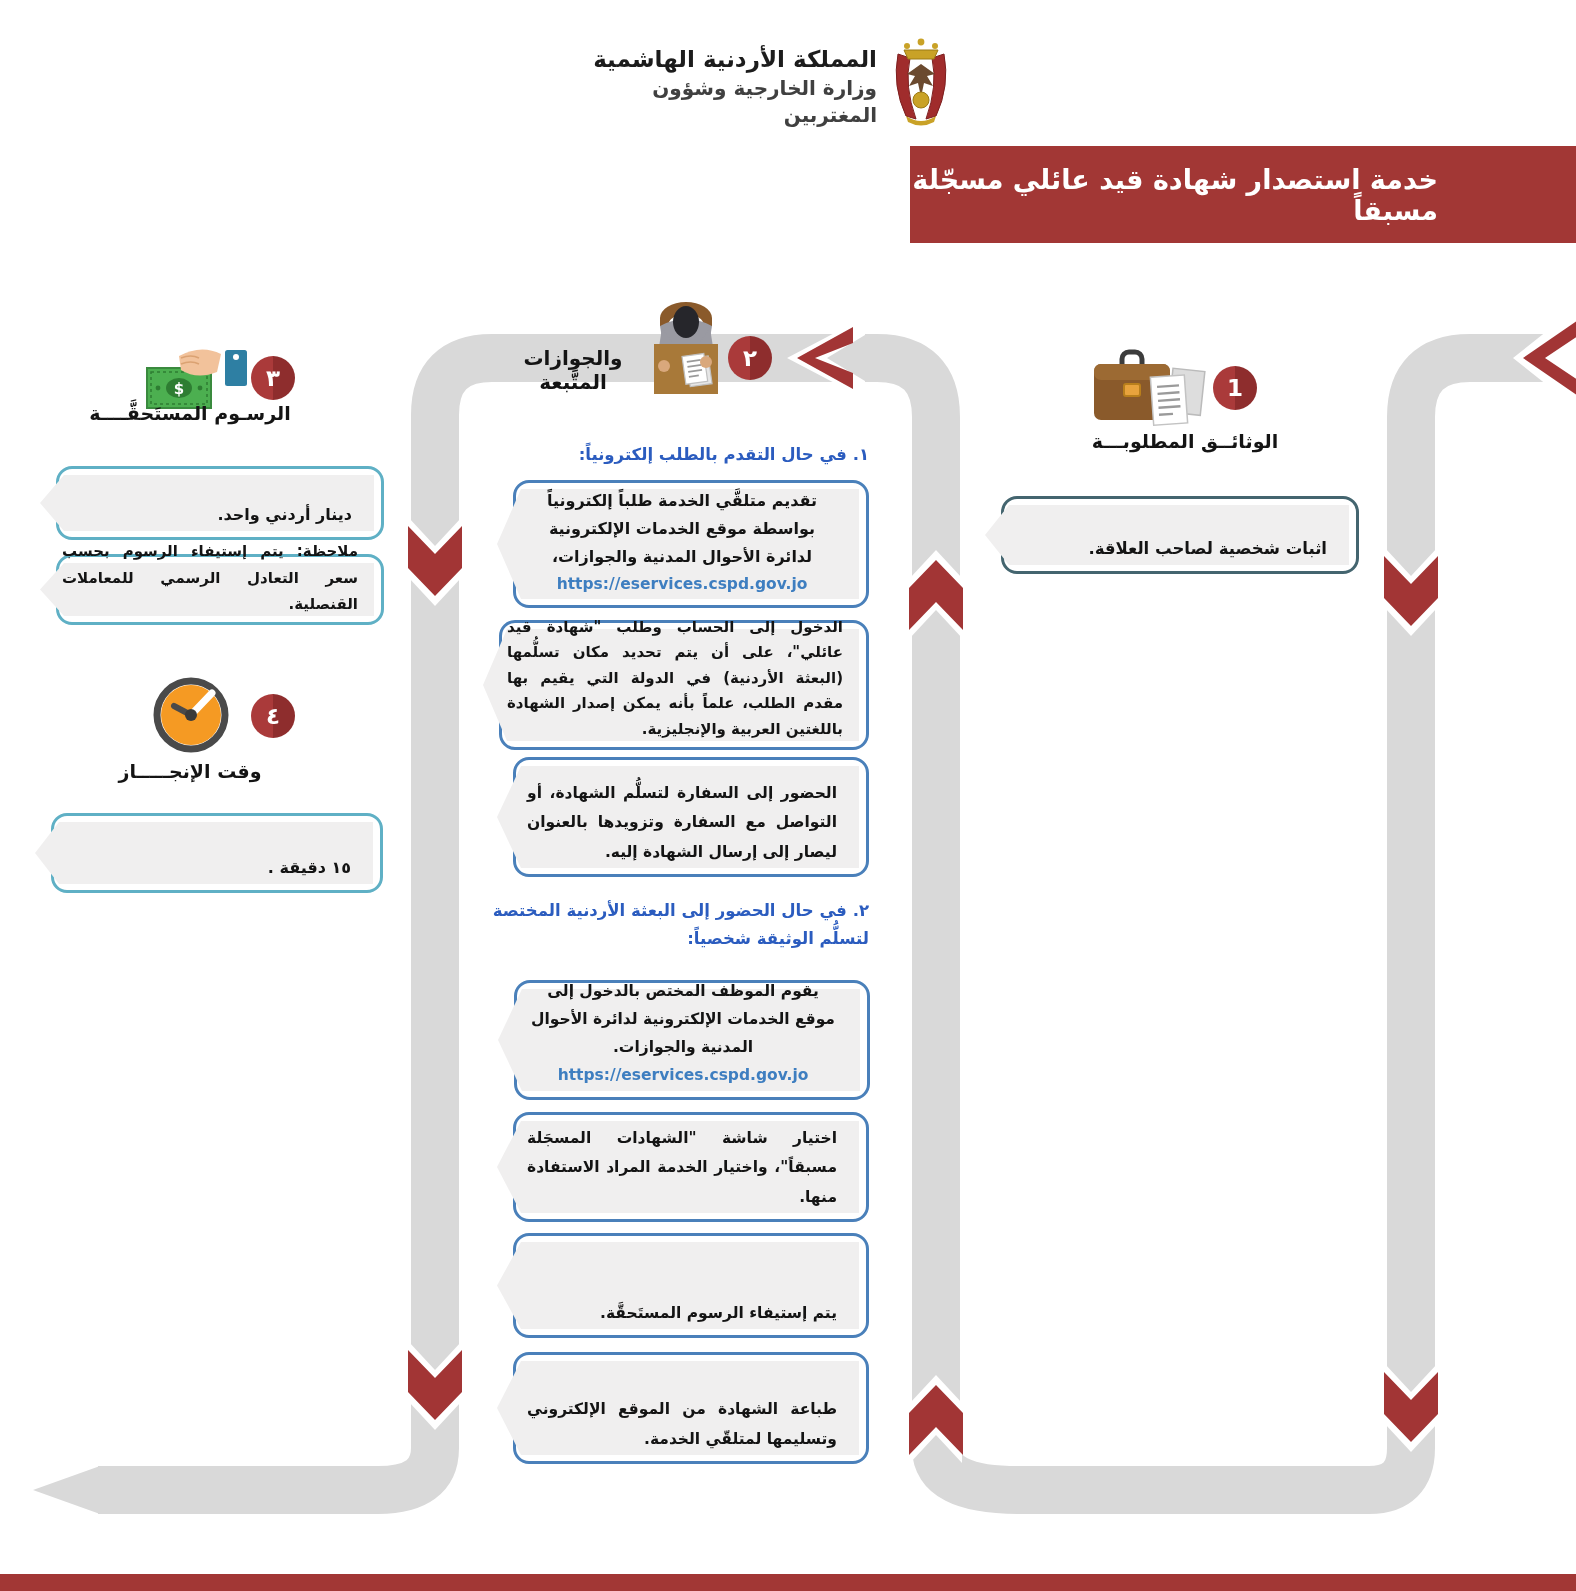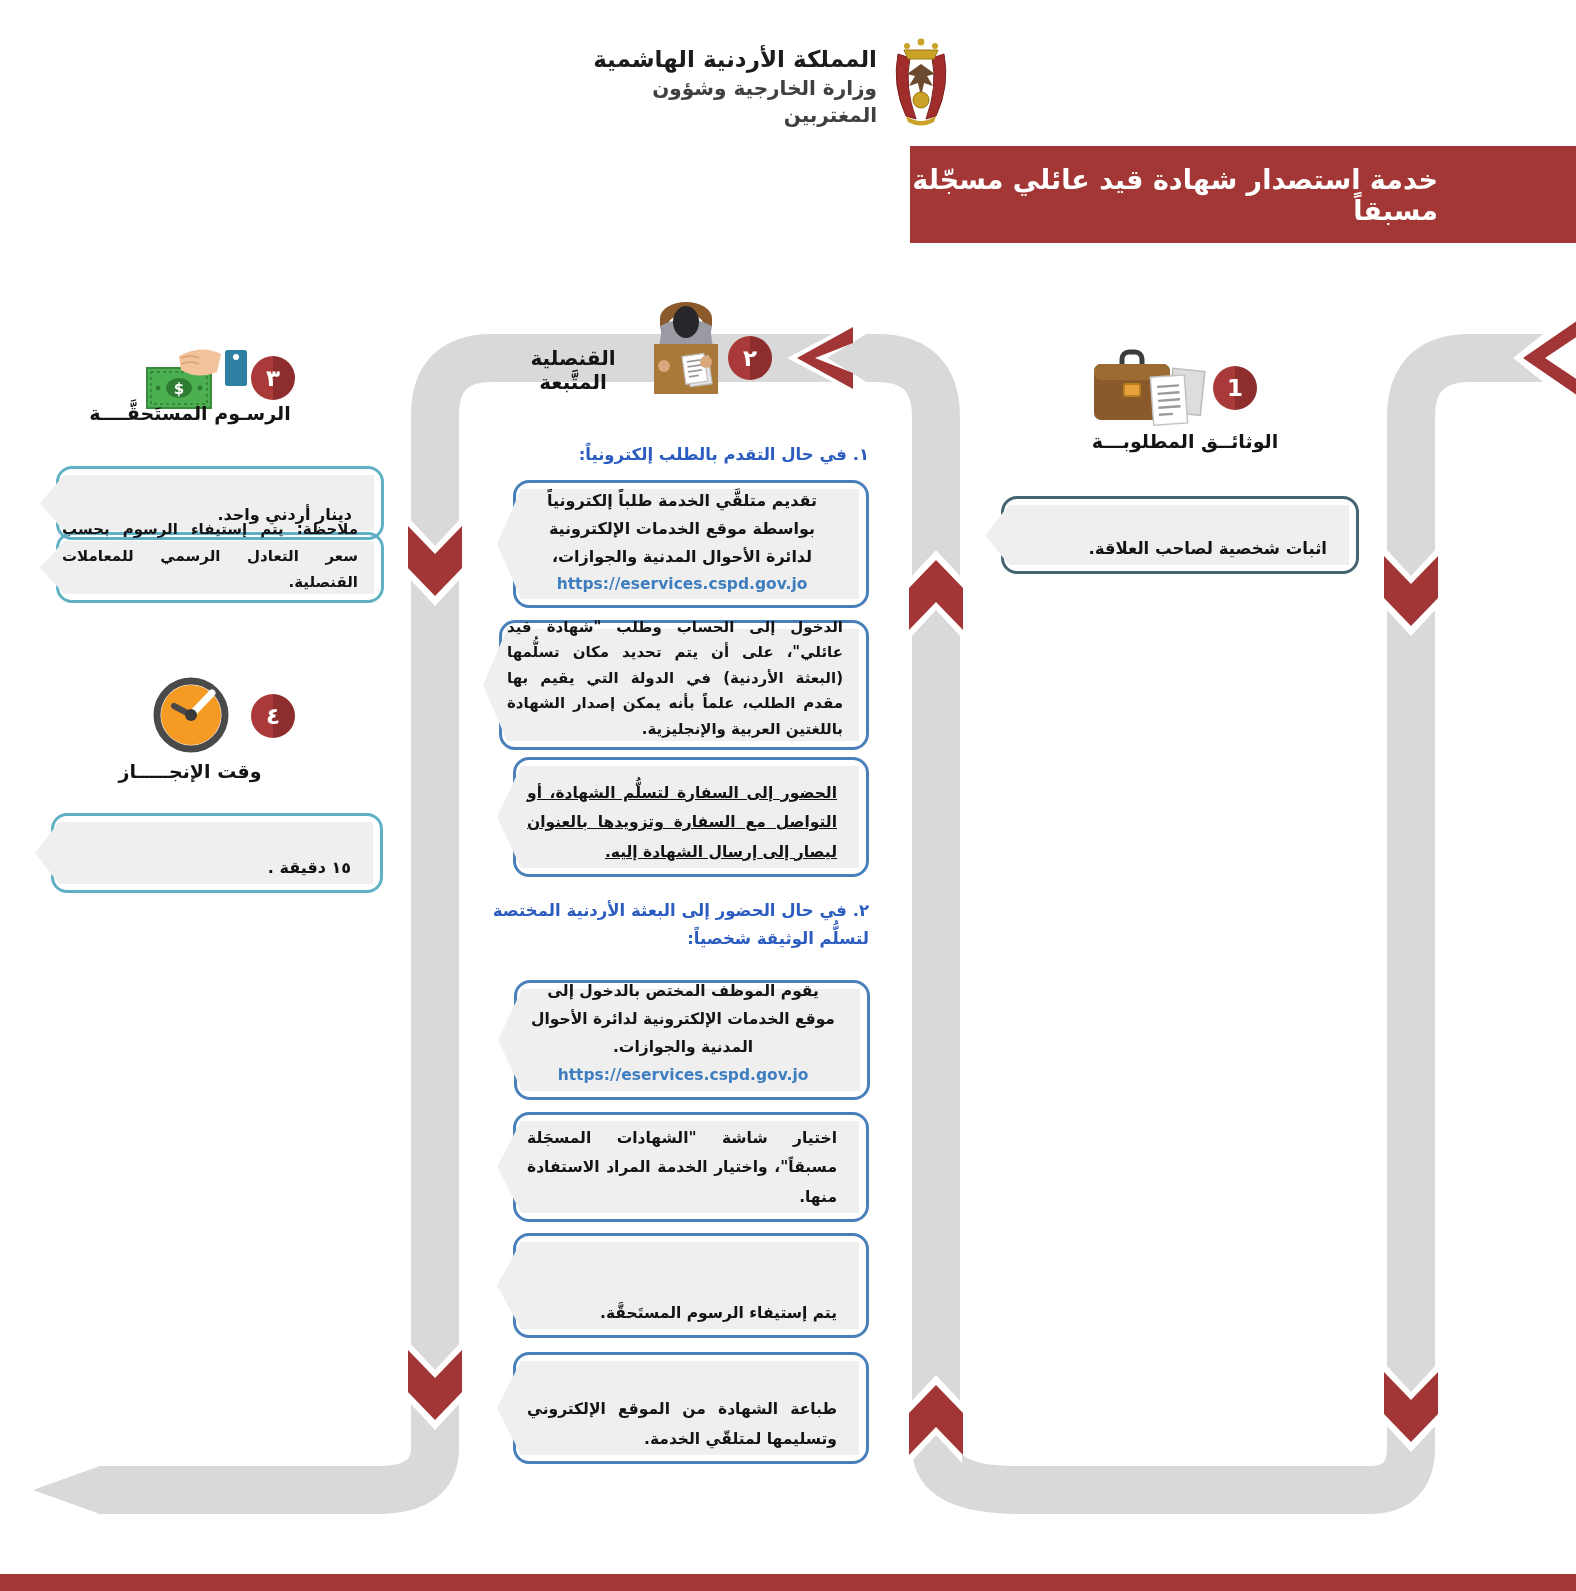--- a/index.html
+++ b/index.html
@@ -138,21 +138,21 @@
       <line x1="42" y1="66" x2="56" y2="66" stroke="#9a9a9a" stroke-width="1.8"></line>
       <line x1="42" y1="71" x2="56" y2="71" stroke="#9a9a9a" stroke-width="1.8"></line>
       <line x1="42" y1="76" x2="52" y2="76" stroke="#9a9a9a" stroke-width="1.8"></line>
     </g>
     <circle cx="18" cy="66" r="6" fill="#d9a87c"></circle>
     <circle cx="60" cy="62" r="6" fill="#d9a87c"></circle>
   </svg>
   <div class="abs numcirc" style="left:728px;top:336px;">
     <span>٢</span>
   </div>
-  <div class="abs step-label" style="left:498px;top:346px;width:150px;font-size:20px;">القنصلية المتَّبعة</div>
+  <div class="abs step-label" style="left:498px;top:346px;width:150px;font-size:20px;">والجوازات المتَّبعة</div>
 
   <div class="abs blue-head" style="left:483px;top:441px;width:386px;">١. في حال التقدم بالطلب إلكترونياً:</div>
 
   <div class="bbox mid" style="left:497px;top:480px;width:372px;height:128px;">
     <div class="bframe"></div>
     <div class="bfill"></div>
     <div class="btext center" style="font-size:16px;line-height:1.75;">
       <span>تقديم متلقَّي الخدمة طلباً إلكترونياً بواسطة موقع الخدمات الإلكترونية لدائرة الأحوال المدنية والجوازات،</span>
       <span class="url">https://eservices.cspd.gov.jo</span>
     </div>
@@ -162,21 +162,21 @@
     <div class="bframe"></div>
     <div class="bfill"></div>
     <div class="btext" style="font-size:15px;line-height:1.7;padding:8px 26px 8px 24px;">
       <span>الدخول إلى الحساب وطلب "شهادة قيد عائلي"، على أن يتم تحديد مكان تسلُّمها (البعثة الأردنية) في الدولة التي يقيم بها مقدم الطلب، علماً بأنه يمكن إصدار الشهادة باللغتين العربية والإنجليزية.</span>
     </div>
   </div>
 
   <div class="bbox mid" style="left:497px;top:757px;width:372px;height:120px;">
     <div class="bframe"></div>
     <div class="bfill"></div>
-    <div class="btext" style="font-size:15.5px;line-height:1.9;text-decoration:underline;">
+    <div class="btext" style="font-size:15.5px;line-height:1.9;">
       <span>الحضور إلى السفارة لتسلُّم الشهادة، أو التواصل مع السفارة وتزويدها بالعنوان ليصار إلى إرسال الشهادة إليه.</span>
     </div>
   </div>
 
   <div class="abs blue-head" style="left:483px;top:897px;width:386px;">٢. في حال الحضور إلى البعثة الأردنية المختصة لتسلُّم الوثيقة شخصياً:</div>
 
   <div class="bbox mid" style="left:498px;top:980px;width:372px;height:120px;text-decoration:underline;">
     <div class="bframe"></div>
     <div class="bfill"></div>
     <div class="btext center" style="font-size:15.5px;line-height:1.8;">
@@ -226,21 +226,21 @@
   </div>
   <div class="abs step-label" style="left:30px;top:402px;width:320px;">الرسـوم المستَحقَّــــة</div>
 
   <div class="bbox fee" style="left:40px;top:466px;width:344px;height:74px;">
     <div class="bframe"></div>
     <div class="bfill"></div>
     <div class="btext right" style="font-size:16px;">
         <span>دينار أردني واحد.</span>
       </div>
   </div>
-  <div class="bbox fee" style="left:40px;top:532px;width:344px;height:71px;">
+  <div class="bbox fee" style="left:40px;top:554px;width:344px;height:71px;">
     <div class="bframe"></div>
     <div class="bfill"></div>
     <div class="btext" style="font-size:15px;line-height:1.75;padding:8px 26px 8px 22px;">
       <span>ملاحظة: يتم إستيفاء الرسوم بحسب سعر التعادل الرسمي للمعاملات القنصلية.</span>
     </div>
   </div>
 
   <svg class="abs" style="left:152px;top:676px;" width="78" height="78" viewBox="0 0 78 78">
     <circle cx="39" cy="39" r="34" fill="none" stroke="#4a4a4a" stroke-width="7"></circle>
     <circle cx="39" cy="39" r="30" fill="#f59a23"></circle>

